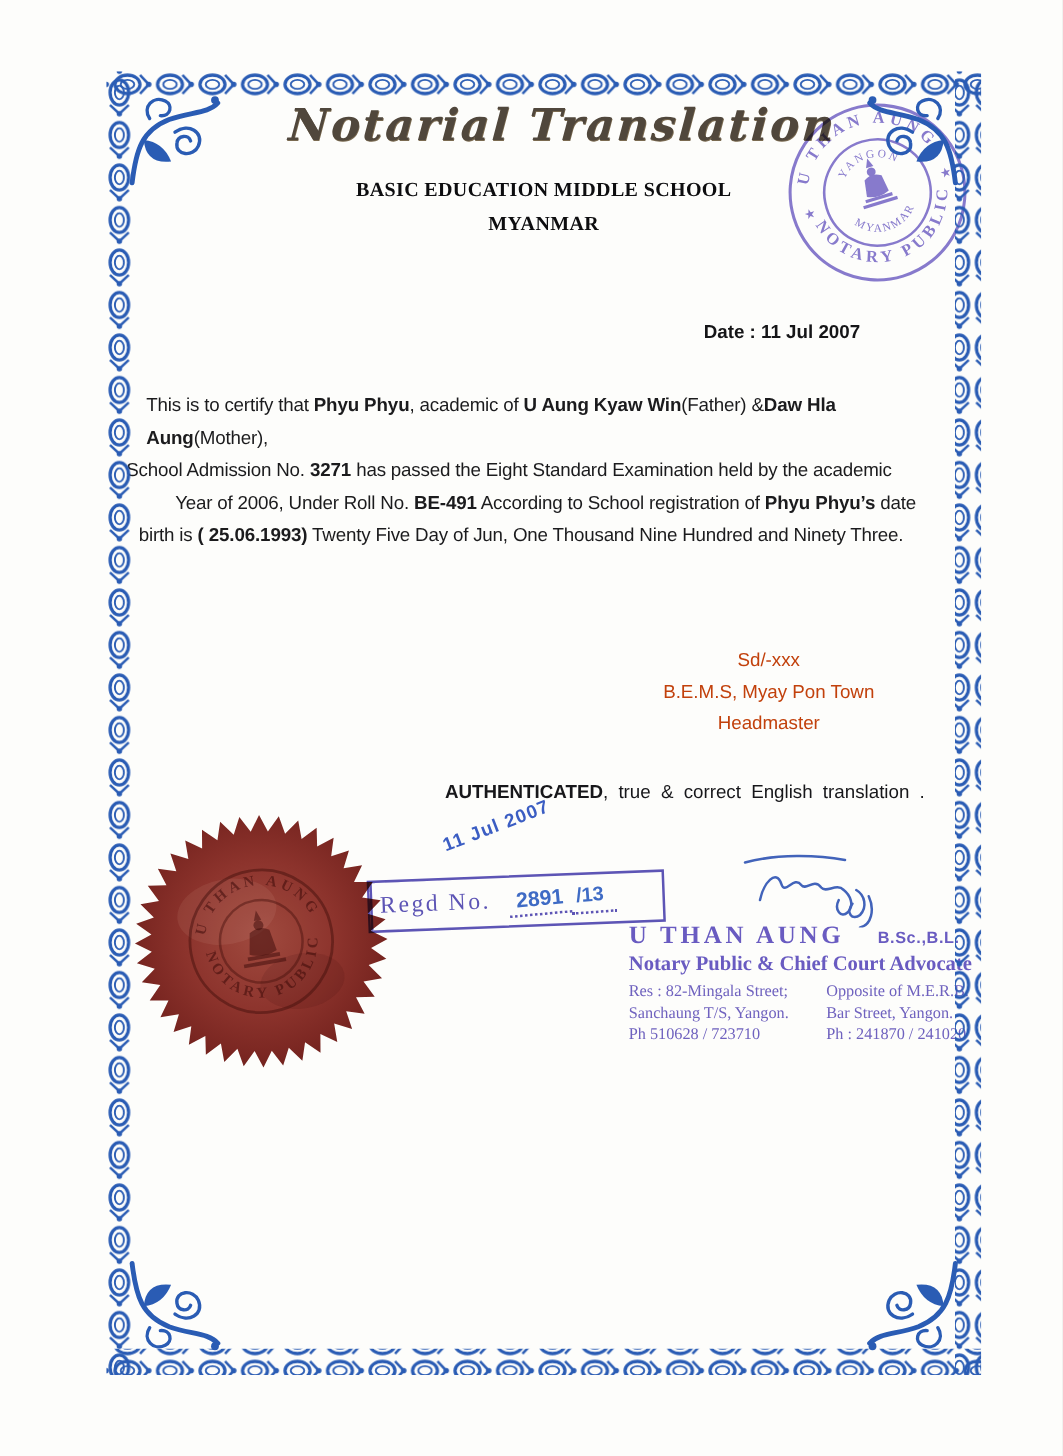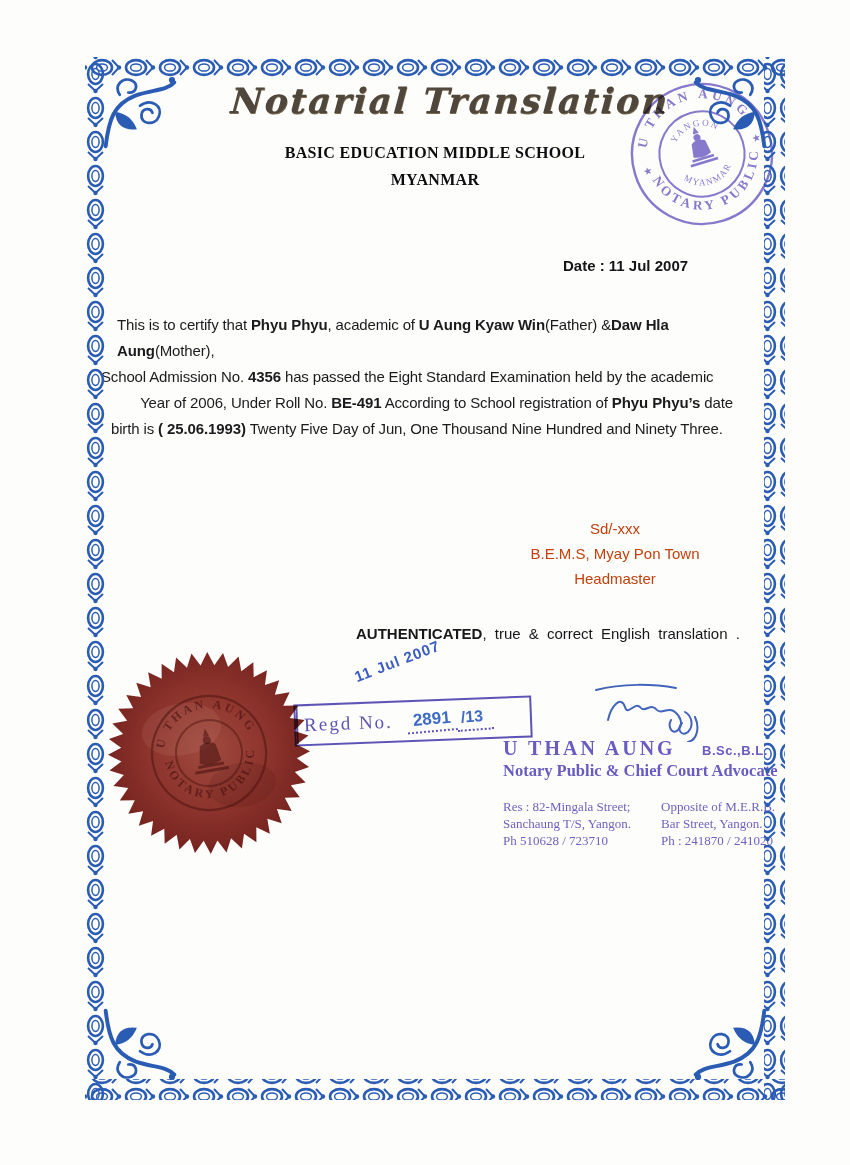--- a/index.html
+++ b/index.html
@@ -80,21 +80,21 @@
   .notary-name{
     font-family:"Liberation Serif",serif;font-weight:bold;font-size:20px;
     letter-spacing:3px;white-space:nowrap;
   }
   .notary-degrees{font-size:13px;letter-spacing:0.5px;font-weight:bold;padding-left:22px;}
   .notary-title{
     font-family:"Liberation Serif",serif;font-weight:bold;font-size:16.5px;
     margin-top:1px;white-space:nowrap;
   }
   .notary-grid{
-    display:grid;grid-template-columns:152px 1fr;column-gap:6px;margin-top:17px;
+    display:grid;grid-template-columns:152px 1fr;column-gap:6px;margin-top:3px;
     font-family:"Liberation Serif",serif;font-size:13px;line-height:17px;
     color:#7063c2;
   }
 </style>
 </head>
 <body>
 
 <div class="page">
 
   <svg class="border-svg" width="700" height="1043" viewBox="0 0 700 1043">
@@ -167,21 +167,21 @@
         <rect x="64" y="78" width="22" height="2.6"></rect>
         <rect x="61" y="82" width="28" height="2.6"></rect>
       </g>
     </g>
   </svg>
 
   <div class="date-line">Date :  11 Jul 2007</div>
 
   <div class="body-par">
     <div class="ln1"><span>This is to certify that </span><b>Phyu Phyu</b><span>, academic of </span><b>U Aung Kyaw Win</b><span>(Father) &amp;</span><b>Daw Hla Aung</b><span>(Mother),</span></div>
-    <div class="ln2"><span>School Admission No. </span><b>4356</b><span> has passed the Eight Standard Examination held by the academic</span></div>
+    <div class="ln2"><span>School Admission No. </span><b>3271</b><span> has passed the Eight Standard Examination held by the academic</span></div>
     <div class="ln3"><span>Year of 2006, Under Roll No. </span><b>BE-491</b><span>  According to School registration of </span><b>Phyu Phyu’s</b><span> date</span></div>
     <div class="ln4"><span>birth is </span><b>( 25.06.1993)</b><span> Twenty Five Day of Jun, One Thousand Nine Hundred and Ninety Three.</span></div>
   </div>
 
   <div class="sign-block">
     <div>Sd/-xxx</div>
     <div>B.E.M.S, Myay Pon Town</div>
     <div>Headmaster</div>
   </div>
 

